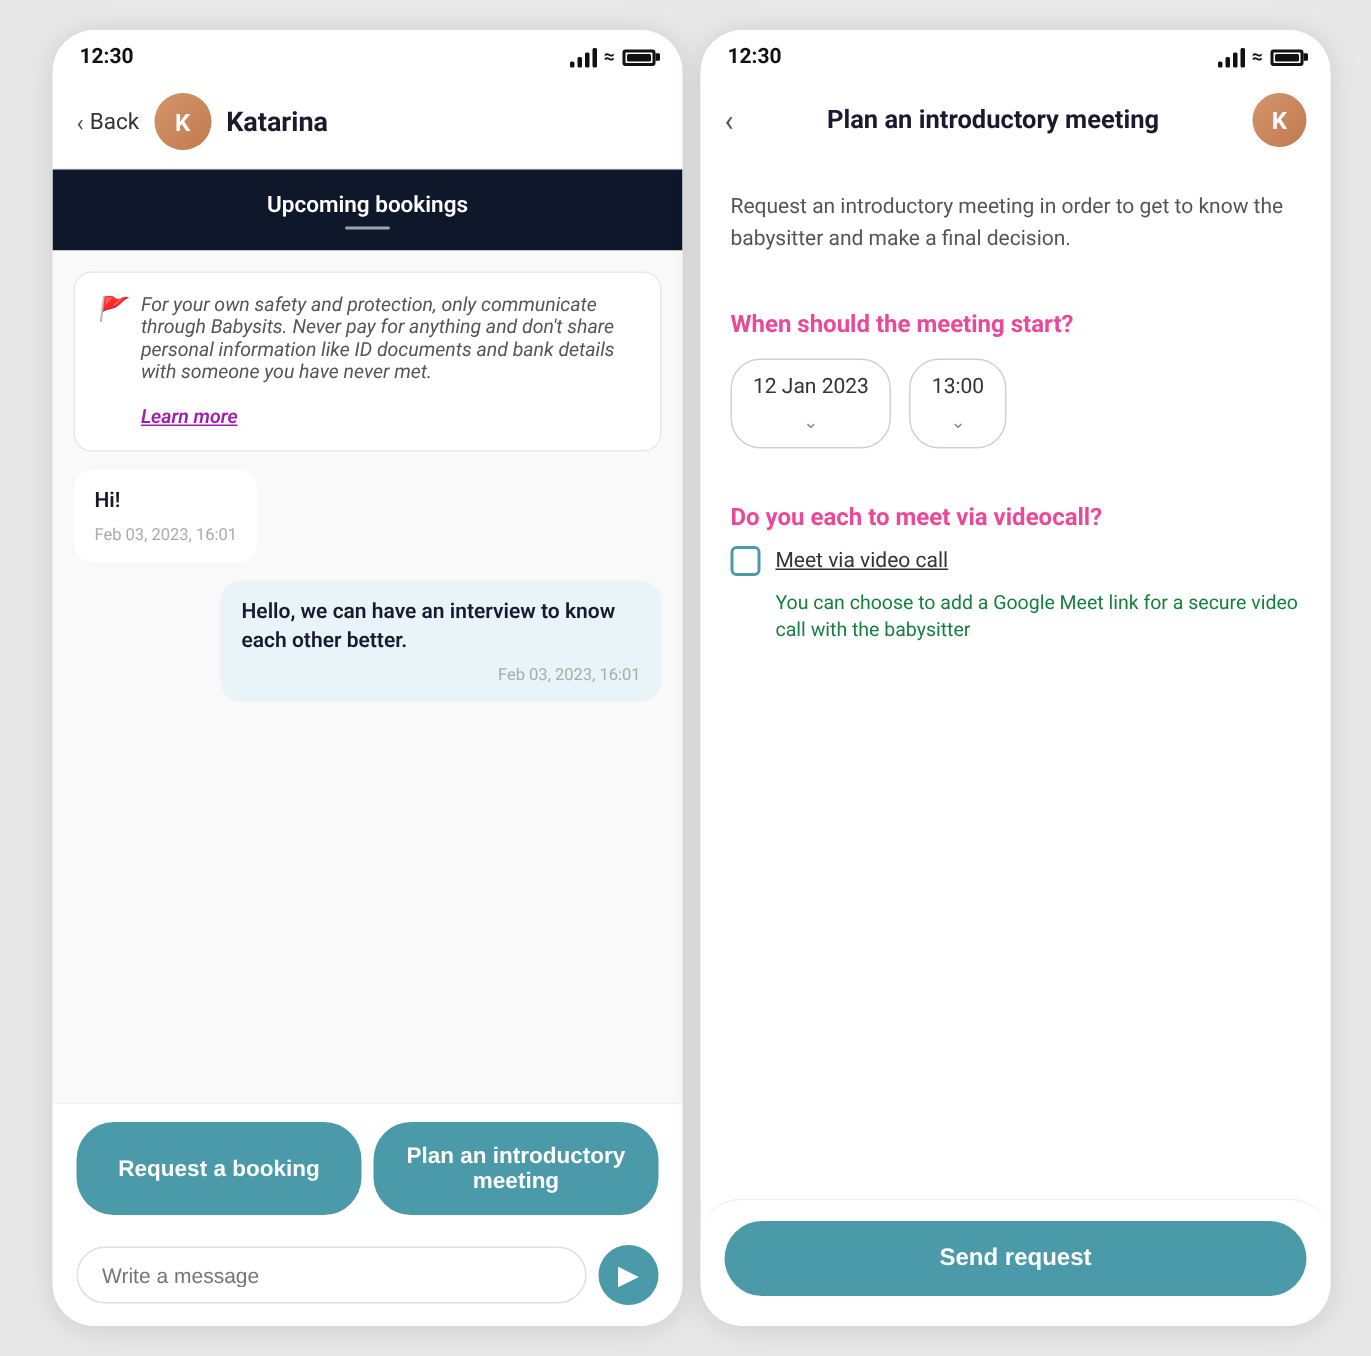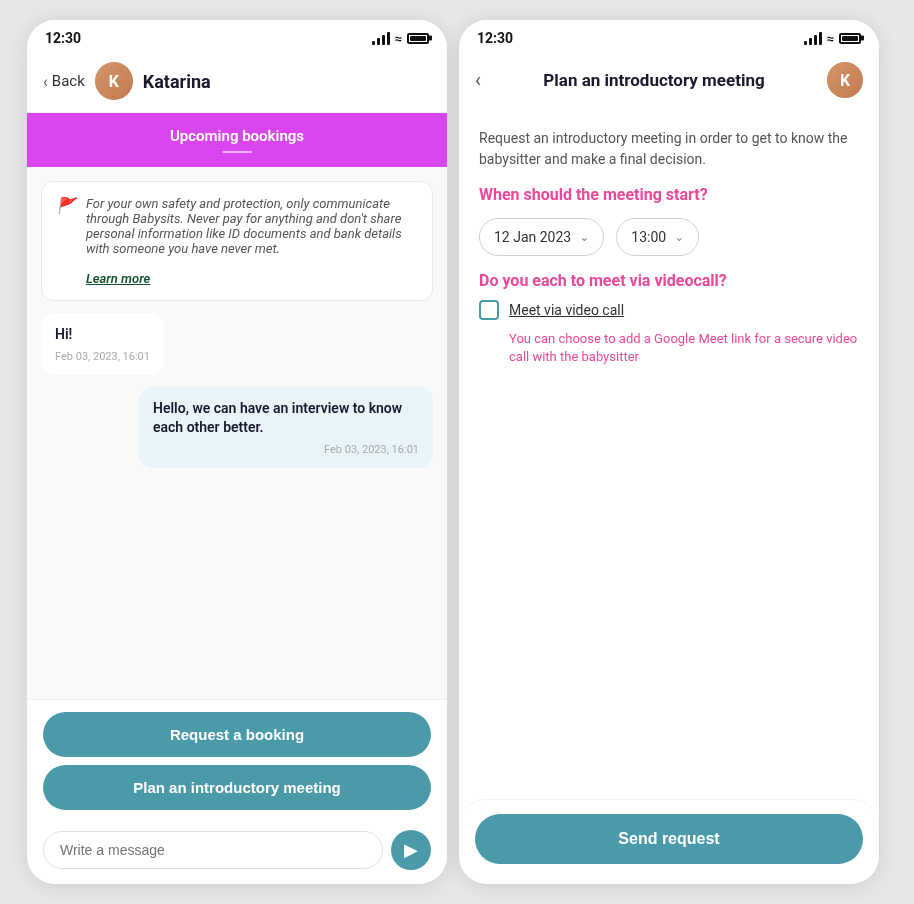--- a/index.html
+++ b/index.html
@@ -12,21 +12,21 @@
       font-family: -apple-system, BlinkMacSystemFont, 'Segoe UI', Roboto, sans-serif;
     }
     .screenshot-wrapper {
       display: flex;
       gap: 12px;
       width: 900px;
       height: 904px;
       background: #e8e8e8;
       padding: 20px;
       align-items: flex-start;
-      justify-content: flex-start;
+      justify-content: flex-end;
     }
     .phone {
       background: #fff;
       border-radius: 28px;
       overflow: hidden;
       flex: 1;
       height: 864px;
       display: flex;
       flex-direction: column;
       box-shadow: 0 2px 20px rgba(0,0,0,0.12);
@@ -109,21 +109,21 @@
       background: #c9a87c;
       overflow: hidden;
       display: flex;
       align-items: center;
       justify-content: center;
       font-size: 18px;
     }
     .header-name { font-size: 18px; font-weight: 700; color: #1a1a2e; }
 
     .upcoming-banner {
-      background: #d946ef;
+      background: #0f172a;
       padding: 14px;
       text-align: center;
       color: white;
       font-size: 15px;
       font-weight: 600;
       flex-shrink: 0;
     }
     .upcoming-banner .dash {
       display: block;
       width: 30px;
@@ -148,40 +148,40 @@
       border: 1px solid #e8e8e8;
       border-radius: 12px;
       padding: 14px;
       display: flex;
       gap: 10px;
       font-size: 13px;
       color: #555;
       font-style: italic;
     }
     .flag-icon { font-size: 16px; flex-shrink: 0; }
-    .learn-more { text-decoration: underline; font-weight: 600; color: #14532d; cursor: pointer; font-style: italic; }
+    .learn-more { text-decoration: underline; font-weight: 600; color: #a21caf; cursor: pointer; font-style: italic; }
 
     .msg-bubble {
       background: #fff;
       border-radius: 14px;
       padding: 12px 14px;
       max-width: 75%;
       align-self: flex-start;
     }
     .msg-bubble.sent {
       background: #e8f4f7;
       align-self: flex-end;
     }
     .msg-text { font-size: 14px; color: #1a1a2e; font-weight: 600; line-height: 1.4; }
     .msg-time { font-size: 11px; color: #aaa; margin-top: 5px; text-align: right; }
 
     .chat-actions {
       padding: 12px 16px;
       display: flex;
-      flex-direction: column;
+      flex-direction: row;
       gap: 8px;
       background: #fff;
       border-top: 1px solid #f0f0f0;
       flex-shrink: 0;
     }
     .action-btn {
       background: #4a9aaa;
       color: white;
       border: none;
       border-radius: 25px;
@@ -255,21 +255,21 @@
       flex-shrink: 0;
     }
 
     .right-content {
       flex: 1;
       overflow-y: auto;
       padding: 18px 20px;
       background: #fff;
       display: flex;
       flex-direction: column;
-      gap: 15px;
+      gap: 36px;
     }
 
     .intro-desc { font-size: 14px; color: #555; line-height: 1.5; }
     .section-title { font-size: 16px; font-weight: 700; color: #ec4899; }
 
     .date-time-row {
       display: flex;
       gap: 12px;
       align-items: center;
     }
@@ -277,38 +277,39 @@
       display: flex;
       align-items: center;
       gap: 8px;
       border: 1.5px solid #d0d0d0;
       border-radius: 20px;
       padding: 10px 14px;
       font-size: 14px;
       color: #333;
       cursor: pointer;
       background: #fff;
+      flex-direction: column;
     }
     .dropdown-select .chevron { color: #888; font-size: 12px; }
 
     .videocall-section { display: flex; flex-direction: column; gap: 10px; }
     .checkbox-row {
       display: flex;
       align-items: center;
       gap: 10px;
     }
     .checkbox-box {
       width: 20px; height: 20px;
       border: 2px solid #4a9aaa;
       border-radius: 4px;
       background: #fff;
       flex-shrink: 0;
     }
     .checkbox-label { font-size: 14px; color: #333; text-decoration: underline; }
-    .videocall-hint { font-size: 13px; color: #ec4899; line-height: 1.4; margin-left: 30px; }
+    .videocall-hint { font-size: 13px; color: #15803d; line-height: 1.4; margin-left: 30px; }
 
     .right-bottom {
       padding: 14px 16px 20px;
       background: #fff;
       border-top: 1px solid #f0f0f0;
       flex-shrink: 0;
       border-radius: 27px;
     }
     .send-request-btn {
       background: #4a9aaa;

